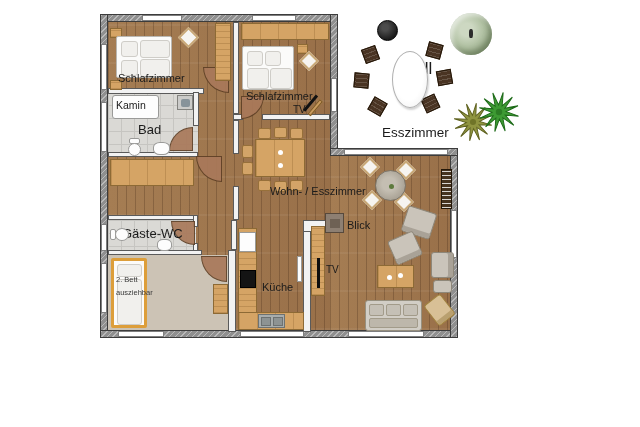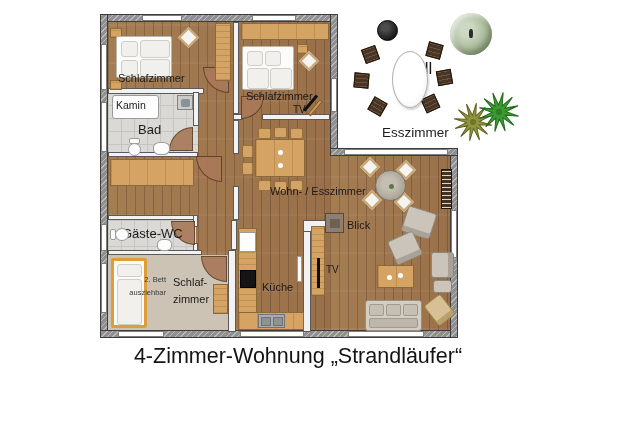--- a/index.html
+++ b/index.html
@@ -146,27 +146,23 @@
   <div class="abs" style="left:110px;top:228px;width:19px;height:13px;">
     <div class="abs white-fix" style="left:0;top:1px;width:6px;height:11px;border-radius:2px;"></div>
     <div class="abs white-fix" style="left:5px;top:0;width:14px;height:13px;border-radius:50%;"></div>
   </div>
   <div class="abs white-fix" style="left:157px;top:239px;width:15px;height:12px;border-radius:40%;"></div>
 
   <div class="abs" style="left:111px;top:258px;width:36px;height:70px;background:#fcfbf9;border:3px solid #dd9e3a;border-radius:2px;">
     <div class="bedpad" style="left:3px;top:3px;width:23px;height:11px;"></div>
     <div class="bedpad" style="left:3px;top:18px;width:23px;height:44px;"></div>
   </div>
-  <div class="lbl" style="left:116px;top:274px;width:50px;font-size:7.5px;line-height:1.7;text-align:right;white-space:normal;color:#3a3a3a;">
+  <div class="lbl" style="left:116px;top:274px;width:50px;font-size:7.5px;line-height:1.7;text-align:left;white-space:normal;color:#3a3a3a;">
     <span>2. Bett</span><br>
     <span>ausziehbar</span>
-  </div>
-  <div class="lbl" style="left:173px;top:274px;line-height:1.55;">
-    <span>Schlaf-</span><br>
-    <span>zimmer</span>
   </div>
   <div class="abs woodfur" style="left:213px;top:284px;width:15px;height:30px;"></div>
 
   <div class="abs woodfur" style="left:238px;top:228px;width:19px;height:86px;"></div>
   <div class="abs white-fix" style="left:239px;top:232px;width:17px;height:20px;border-radius:0;"></div>
   <div class="abs" style="left:240px;top:270px;width:16px;height:18px;background:#141414;border:1px solid #000;"></div>
   <div class="abs woodfur hgrain" style="left:238px;top:312px;width:66px;height:18px;"></div>
   <div class="abs" style="left:258px;top:314px;width:27px;height:14px;background:#a8adad;border:1px solid #6d7272;">
     <div class="abs" style="left:2px;top:2px;width:10px;height:9px;background:#8d9393;border:1px solid #6d7272;"></div>
     <div class="abs" style="left:14px;top:2px;width:10px;height:9px;background:#8d9393;border:1px solid #6d7272;"></div>
@@ -245,14 +241,13 @@
   </div>
   <svg class="abs" style="left:452px;top:101px;" width="42" height="42" viewBox="-22 -22 44 44">
     <polygon fill="#8f9440" stroke="#5e611f" stroke-width="1" transform="rotate(10)" points="20,0 6.8,1.8 17.3,10 4.9,4.9 10,17.3 1.8,6.8 0,20 -1.8,6.8 -10,17.3 -4.9,4.9 -17.3,10 -6.8,1.8 -20,0 -6.8,-1.8 -17.3,-10 -4.9,-4.9 -10,-17.3 -1.8,-6.8 0,-20 1.8,-6.8 10,-17.3 4.9,-4.9 17.3,-10 6.8,-1.8"></polygon>
     <circle r="3.2" fill="#6f7428"></circle>
   </svg>
   <svg class="abs" style="left:477px;top:90px;" width="44" height="44" viewBox="-22 -22 44 44">
     <polygon fill="#3d9a33" stroke="#1f6b1a" stroke-width="1" transform="rotate(-18)" points="20,0 6.8,1.8 17.3,10 4.9,4.9 10,17.3 1.8,6.8 0,20 -1.8,6.8 -10,17.3 -4.9,4.9 -17.3,10 -6.8,1.8 -20,0 -6.8,-1.8 -17.3,-10 -4.9,-4.9 -10,-17.3 -1.8,-6.8 0,-20 1.8,-6.8 10,-17.3 4.9,-4.9 17.3,-10 6.8,-1.8"></polygon>
     <circle r="3.2" fill="#2c7d24"></circle>
   </svg>
 
-  <div class="cap" style="top:344px;">4-Zimmer-Wohnung „Strandläufer“</div>
 </div>
 
 </body></html>

